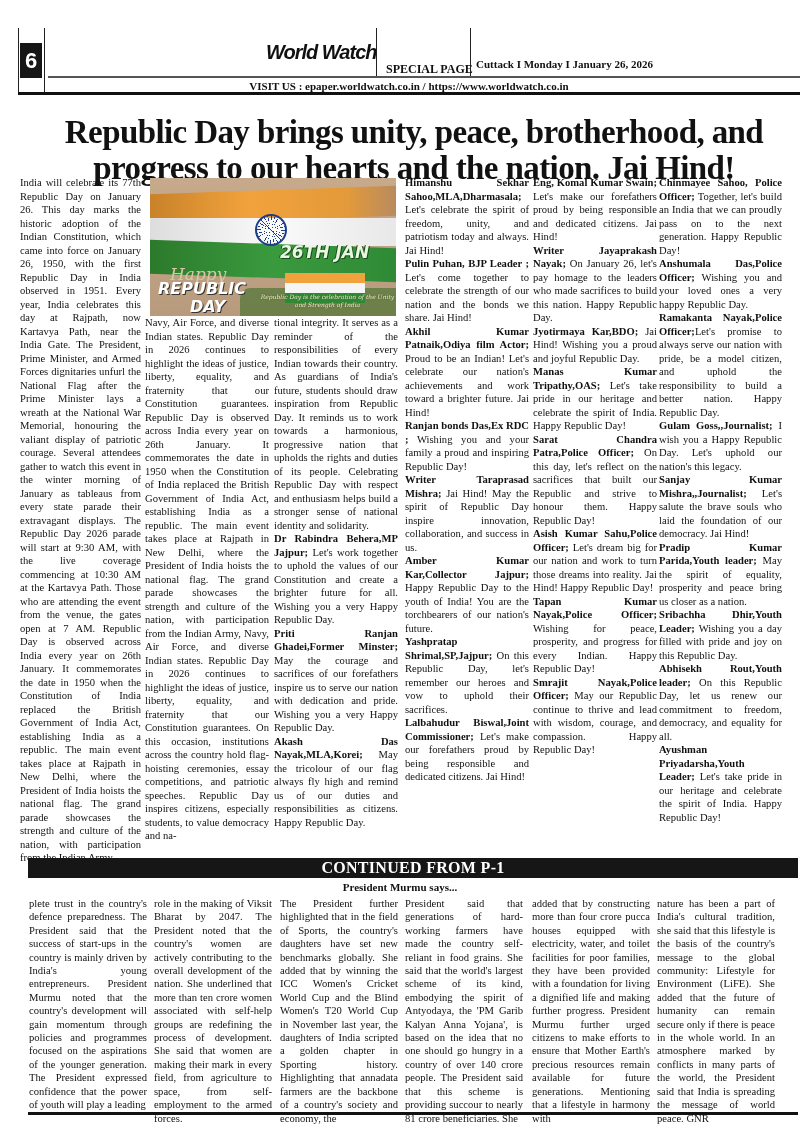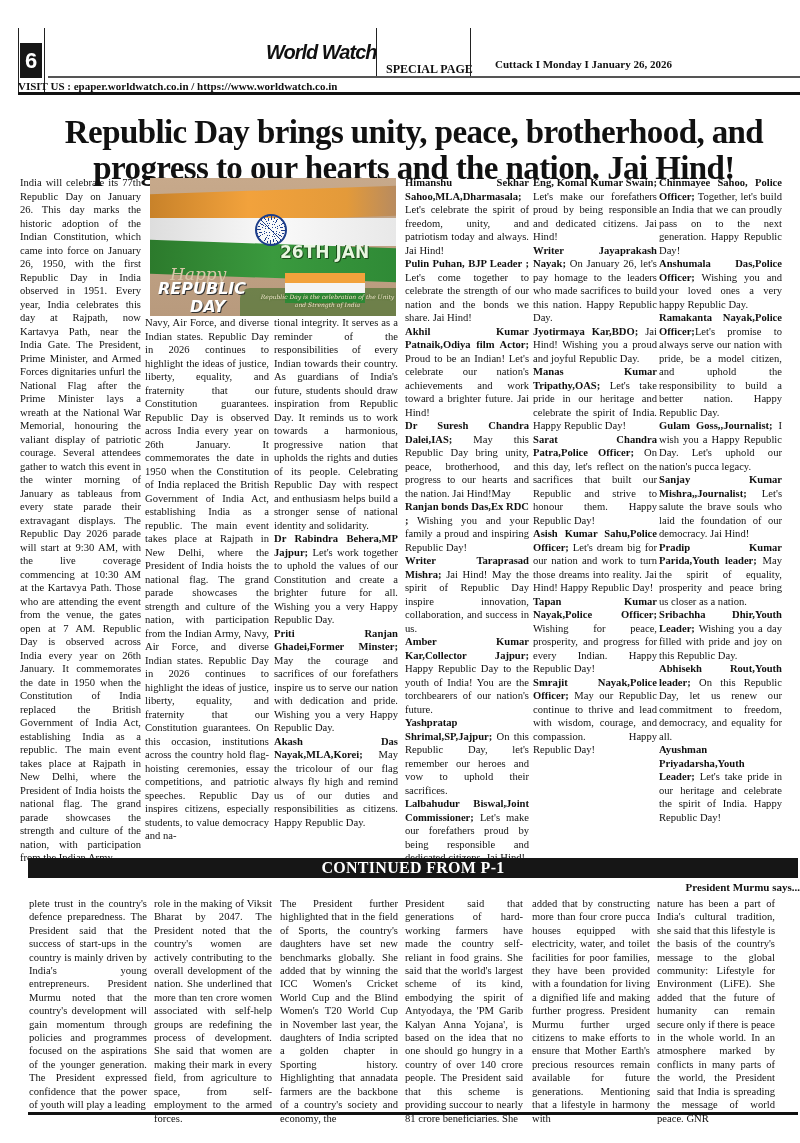--- a/index.html
+++ b/index.html
@@ -9,23 +9,23 @@
   .masthead { position: absolute; left: 18px; top: 28px; width: 782px; height: 66px; }
   .page-num { position: absolute; left: 2px; top: 15px; width: 22px; height: 35px; background: #161616; color: #fff;
               font-family: "Liberation Sans", sans-serif; font-weight: bold; font-size: 22px; text-align: center; line-height: 35px; }
   .mh-vline-left { position: absolute; left: 26px; top: 0; width: 1px; height: 66px; background: #222; }
   .mh-vline-outer { position: absolute; left: 0; top: 0; width: 1px; height: 66px; background: #222; }
   .logo { position: absolute; left: 248px; top: 8px; height: 32px; font-family: Liberation Sans, sans-serif; font-weight: bold;
           font-size: 20px; letter-spacing: -1px; color: #111; line-height: 32px; font-style: italic; }
   .logo-sep { position: absolute; left: 358px; top: 0; width: 1px; height: 48px; background: #222; }
   .special-page { position: absolute; left: 368px; top: 18px; font-family: "Liberation Serif", serif; font-weight: bold; font-size: 12px; margin-top: 16px; }
   .date-sep { position: absolute; left: 452px; top: 0; width: 1px; height: 48px; background: #222; }
-  .dateline { position: absolute; left: 458px; top: 30px; font-family: "Liberation Serif", serif; font-weight: bold; font-size: 11px; margin-left: 19px; }
+  .dateline { position: absolute; left: 458px; top: 30px; font-family: "Liberation Serif", serif; font-weight: bold; font-size: 11px; }
   .mh-underline { position: absolute; left: 30px; top: 48px; width: 752px; height: 2px; background: #555; }
-  .visit { position: absolute; left: 0; width: 782px; top: 52px; font-weight: bold; font-size: 11px; }
+  .visit { position: absolute; left: 0; width: 782px; top: 52px; text-align: center; font-weight: bold; font-size: 11px; }
   .mh-bottom-rule { position: absolute; left: 0; top: 64px; width: 782px; height: 3px; background: #111; }
 
   
   .headline { position: absolute; left: 0; width: 800px; top: 100px; text-align: center; font-family: "Liberation Serif", serif;
               font-weight: bold; font-size: 33px; line-height: 36px; letter-spacing: -0.6px; color: #111; }
 
   
   .col { position: absolute; top: 176px; width: 122px; font-size: 10.6px; line-height: 13.5px; text-align: justify; hyphens: auto; }
   .col p { margin: 0; }
   .col b { font-weight: bold; }
@@ -39,35 +39,35 @@
   .feature-img { position: absolute; left: 150px; top: 178px; width: 246px; height: 138px; overflow: hidden;
                  background: linear-gradient(180deg, #c7a98b 0%, #b89a7d 100%); }
   .flag-band { position: absolute; left: 0; width: 246px; }
   .band-saffron { top: 12px; height: 30px; background: linear-gradient(90deg,#c8822a,#f2a23c 40%,#e39a3a 80%,#b88b5f); transform: skewY(-2deg); }
   .band-white { top: 40px; height: 28px; background: linear-gradient(90deg,#ddd,#fafafa 50%,#e8e8e8); }
   .band-green { top: 66px; height: 34px; background: linear-gradient(90deg,#2c7a2c,#3a9a3e 50%,#2f8a36); transform: skewY(2deg); }
   .chakra { position: absolute; left: 105px; top: 36px; width: 28px; height: 28px; border-radius: 50%; border: 2px solid #1c3d8a;
             background: repeating-conic-gradient(#1c3d8a 0deg 3deg, transparent 3deg 15deg); }
   .mini-flag { position: absolute; left: 135px; top: 95px; width: 80px; height: 30px; }
   .mini-flag div { height: 10px; }
-  .img-date { position: absolute; left: 130px; top: 64px; font-family: "DejaVu Sans", sans-serif; font-weight: bold; 
+  .img-date { position: absolute; left: 130px; top: 64px; font-family: "DejaVu Sans", sans-serif; font-weight: bold; font-style: italic;
               font-size: 17px; color: #e8f7e0; text-shadow: 1px 1px 0 #1b4d1b, -1px 0 0 #1b4d1b; }
   .img-happy { position: absolute; left: 20px; top: 86px; font-family: "DejaVu Serif", serif; font-style: italic; font-size: 17px; color: #d8c6a8; }
   .img-republic { position: absolute; left: 8px; top: 103px; font-family: "DejaVu Sans", sans-serif; font-weight: bold; font-style: italic;
                   font-size: 16px; color: #fff; text-shadow: 1px 1px 0 #333; line-height: 16px; }
   .img-day { position: absolute; left: 40px; top: 119px; font-family: "DejaVu Sans", sans-serif; font-weight: bold; font-style: italic;
              font-size: 16px; color: #fff; text-shadow: 1px 1px 0 #333; }
   .img-caption { position: absolute; left: 110px; top: 115px; width: 135px; font-family: "DejaVu Serif", serif; font-style: italic;
                  font-size: 6px; line-height: 8px; color: #f4e8cf; text-align: center; text-shadow: 0 0 2px #3a5a1a; }
   .img-green-bottom { position: absolute; left: 90px; top: 110px; width: 160px; height: 30px; background: rgba(60,110,40,0.6); border-radius: 10px 0 0 0; }
 
   
   .cont-bar { position: absolute; left: 28px; top: 858px; width: 770px; height: 20px; background: #161616; color: #fff; text-align: center;
               font-family: "Liberation Serif", serif; font-weight: bold; font-size: 16px; line-height: 20px; letter-spacing: 0.3px; }
-  .cont-sub { position: absolute; left: 0; width: 800px; top: 881px; text-align: right; font-weight: bold; font-size: 11px; }
+  .cont-sub { position: absolute; left: 0; width: 800px; top: 881px; text-align: center; font-weight: bold; font-size: 11px; }
 
   .b-col { position: absolute; top: 897px; width: 118px; font-size: 10.6px; line-height: 13.4px; text-align: justify; }
   .b-col p { margin: 0; }
   .bc1 { left: 29px; } .bc2 { left: 154px; } .bc3 { left: 280px; } .bc4 { left: 405px; } .bc5 { left: 532px; } .bc6 { left: 657px; }
   .bottom-rule { position: absolute; left: 28px; top: 1112px; width: 770px; height: 3px; background: #111; }
 </style>
 </head>
 <body>
 
 <header class="masthead">
@@ -116,21 +116,20 @@
   <p>tional integrity. It serves as a reminder of the responsibilities of every Indian towards their country. As guardians of India's future, students should draw inspiration from Republic Day. It reminds us to work towards a harmonious, progressive nation that upholds the rights and duties of its people. Celebrating Republic Day with respect and enthusiasm helps build a stronger sense of national identity and solidarity.</p>
   <p><b>Dr Rabindra Behera,MP Jajpur;</b><span> Let's work together to uphold the values of our Constitution and create a brighter future for all. Wishing you a very Happy Republic Day.</span></p>
   <p><b>Priti Ranjan Ghadei,Former Minster;</b><span> May the courage and sacrifices of our forefathers inspire us to serve our nation with dedication and pride. Wishing you a very Happy Republic Day.</span></p>
   <p><b>Akash Das Nayak,MLA,Korei;</b><span> May the tricolour of our flag always fly high and remind us of our duties and responsibilities as citizens. Happy Republic Day.</span></p>
 </div>
 
 <div class="col c4">
   <p><b>Himanshu Sekhar Sahoo,MLA,Dharmasala;</b><span> Let's celebrate the spirit of freedom, unity, and patriotism today and always. Jai Hind!</span></p>
   <p><b>Pulin Puhan, BJP Leader ;</b><span> Let's come together to celebrate the strength of our nation and the bonds we share. Jai Hind!</span></p>
   <p><b>Akhil Kumar Patnaik,Odiya film Actor;</b><span> Proud to be an Indian! Let's celebrate our nation's achievements and work toward a brighter future. Jai Hind!</span></p>
-  <p><b>Dr Suresh Chandra Dalei,IAS;</b><span> May this Republic Day bring unity, peace, brotherhood, and progress to our hearts and the nation. Jai Hind!May</span></p>
   <p><b>Ranjan bonds Das,Ex RDC ;</b><span> Wishing you and your family a proud and inspiring Republic Day!</span></p>
   <p><b>Writer Taraprasad Mishra;</b><span> Jai Hind! May the spirit of Republic Day inspire innovation, collaboration, and success in us.</span></p>
   <p><b>Amber Kumar Kar,Collector Jajpur;</b><span> Happy Republic Day to the youth of India! You are the torchbearers of our nation's future.</span></p>
   <p><b>Yashpratap Shrimal,SP,Jajpur;</b><span> On this Republic Day, let's remember our heroes and vow to uphold their sacrifices.</span></p>
   <p><b>Lalbahudur Biswal,Joint Commissioner;</b><span> Let's make our forefathers proud by being responsible and dedicated citizens. Jai Hind!</span></p>
 </div>
 
 <div class="col c5">
   <p><b>Eng, Komal Kumar Swain;</b><span> Let's make our forefathers proud by being responsible and dedicated citizens. Jai Hind!</span></p>
   <p><b>Writer Jayaprakash Nayak;</b><span> On January 26, let's pay homage to the leaders who made sacrifices to build this nation. Happy Republic Day.</span></p>
@@ -139,21 +138,21 @@
   <p><b>Sarat Chandra Patra,Police Officer;</b><span> On this day, let's reflect on the sacrifices that built our Republic and strive to honour them. Happy Republic Day!</span></p>
   <p><b>Asish Kumar Sahu,Police Officer;</b><span> Let's dream big for our nation and work to turn those dreams into reality. Jai Hind! Happy Republic Day!</span></p>
   <p><b>Tapan Kumar Nayak,Police Officer;</b><span> Wishing for peace, prosperity, and progress for every Indian. Happy Republic Day!</span></p>
   <p><b>Smrajit Nayak,Police Officer;</b><span> May our Republic continue to thrive and lead with wisdom, courage, and compassion. Happy Republic Day!</span></p>
 </div>
 
 <div class="col c6">
   <p><b>Chinmayee Sahoo, Police Officer;</b><span> Together, let's build an India that we can proudly pass on to the next generation. Happy Republic Day!</span></p>
   <p><b>Anshumala Das,Police Officer;</b><span> Wishing you and your loved ones a very happy Republic Day.</span></p>
   <p><b>Ramakanta Nayak,Police Officer;</b><span>Let's promise to always serve our nation with pride, be a model citizen, and uphold the responsibility to build a better nation. Happy Republic Day.</span></p>
-  <p><b>Gulam Goss,,Journalist;</b><span> I wish you a Happy Republic Day. Let's uphold our nation's pucca legacy.</span></p>
+  <p><b>Gulam Goss,,Journalist;</b><span> I wish you a Happy Republic Day. Let's uphold our nation's this legacy.</span></p>
   <p><b>Sanjay Kumar Mishra,,Journalist;</b><span> Let's salute the brave souls who laid the foundation of our democracy. Jai Hind!</span></p>
   <p><b>Pradip Kumar Parida,Youth leader;</b><span> May the spirit of equality, prosperity and peace bring us closer as a nation.</span></p>
   <p><b>Sribachha Dhir,Youth Leader;</b><span> Wishing you a day filled with pride and joy on this Republic Day.</span></p>
   <p><b>Abhisekh Rout,Youth leader;</b><span> On this Republic Day, let us renew our commitment to freedom, democracy, and equality for all.</span></p>
   <p><b>Ayushman Priyadarsha,Youth Leader;</b><span> Let's take pride in our heritage and celebrate the spirit of India. Happy Republic Day!</span></p>
 </div>
 
 <div class="cont-bar">CONTINUED FROM P-1</div>
 <div class="cont-sub">President Murmu says...</div>
 

